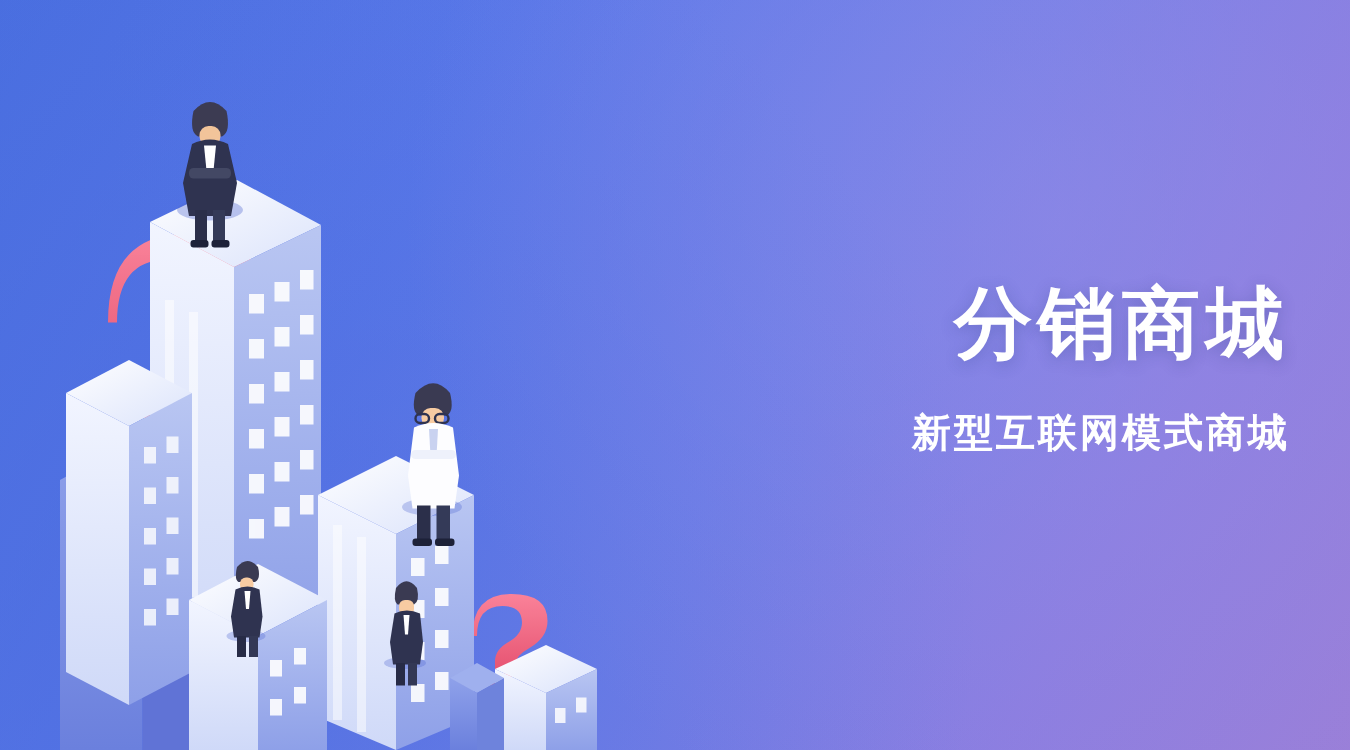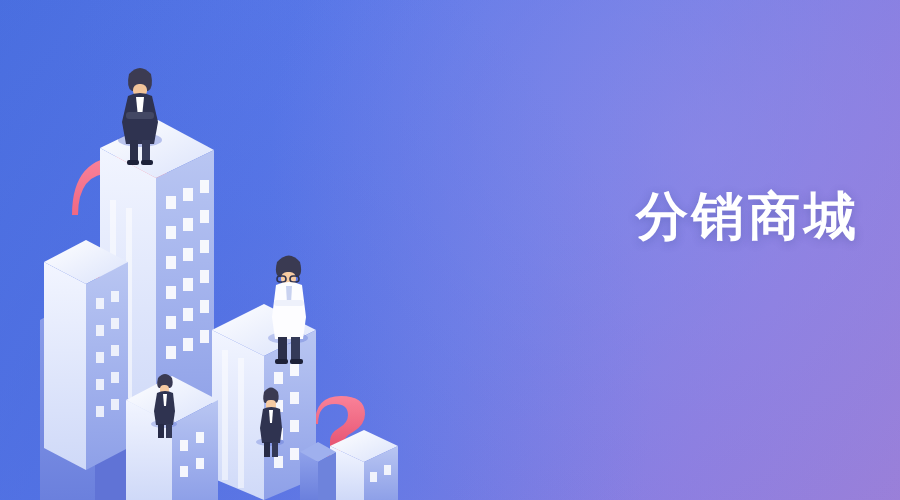--- a/index.html
+++ b/index.html
@@ -257,14 +257,15 @@
         <path d="M263 409 q8 -4 17 0 l2 19 -2 15 -18 0 -2 -15z" fill="#2f3350"></path>
         <path d="M269 410 l4 0 l-1 13 -2 0z" fill="#ffffff"></path>
         <rect x="264" y="442" width="6" height="15" fill="#272b46"></rect>
         <rect x="272" y="442" width="6" height="15" fill="#333855"></rect>
       </g>
     </svg>
   </div>
 
   <div class="text-block">
     <h1 class="headline">分销商城</h1>
+    <h2 class="subline">新型互联网模式商城</h2>
   </div>
 </div>
 
 </body></html>

